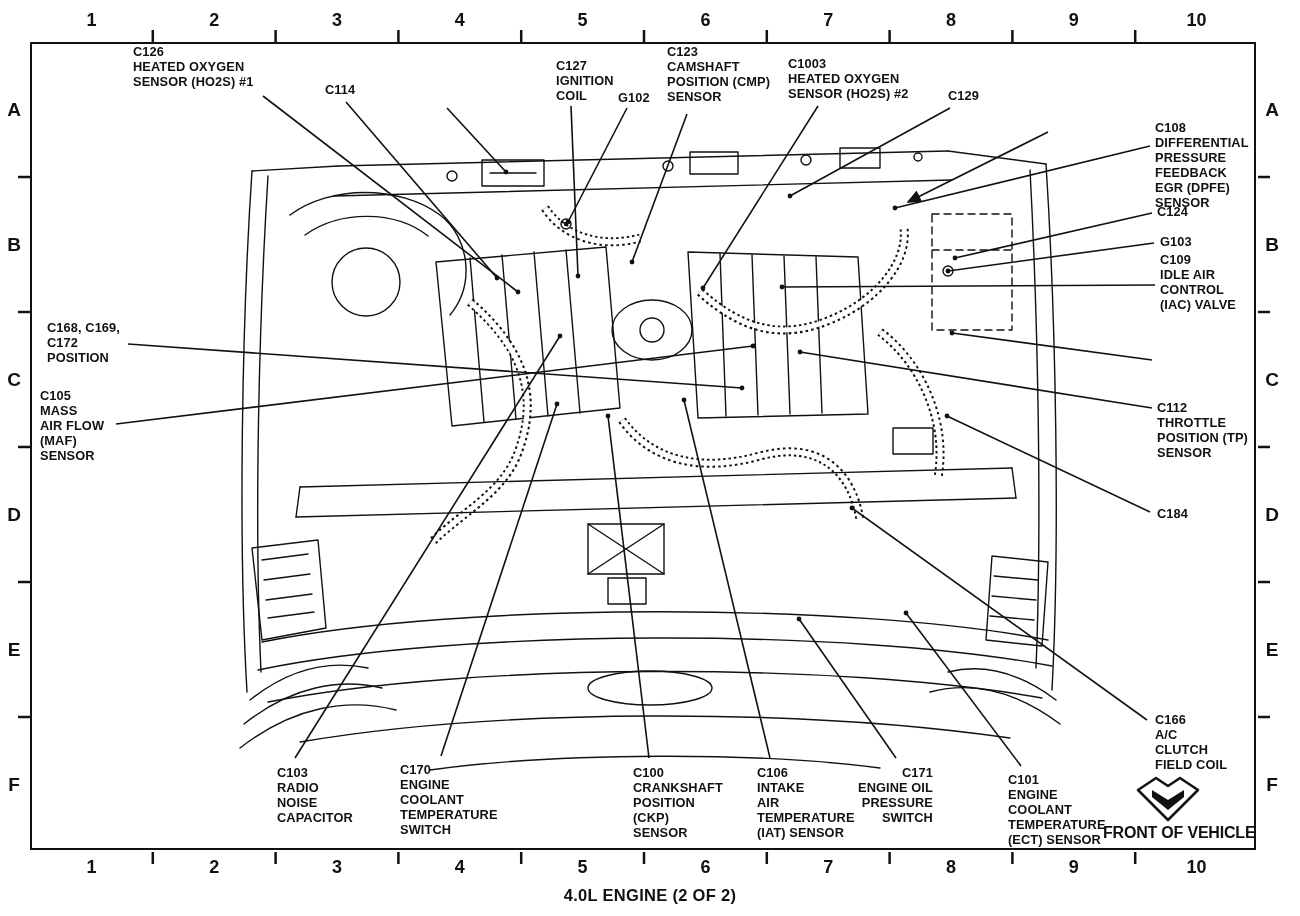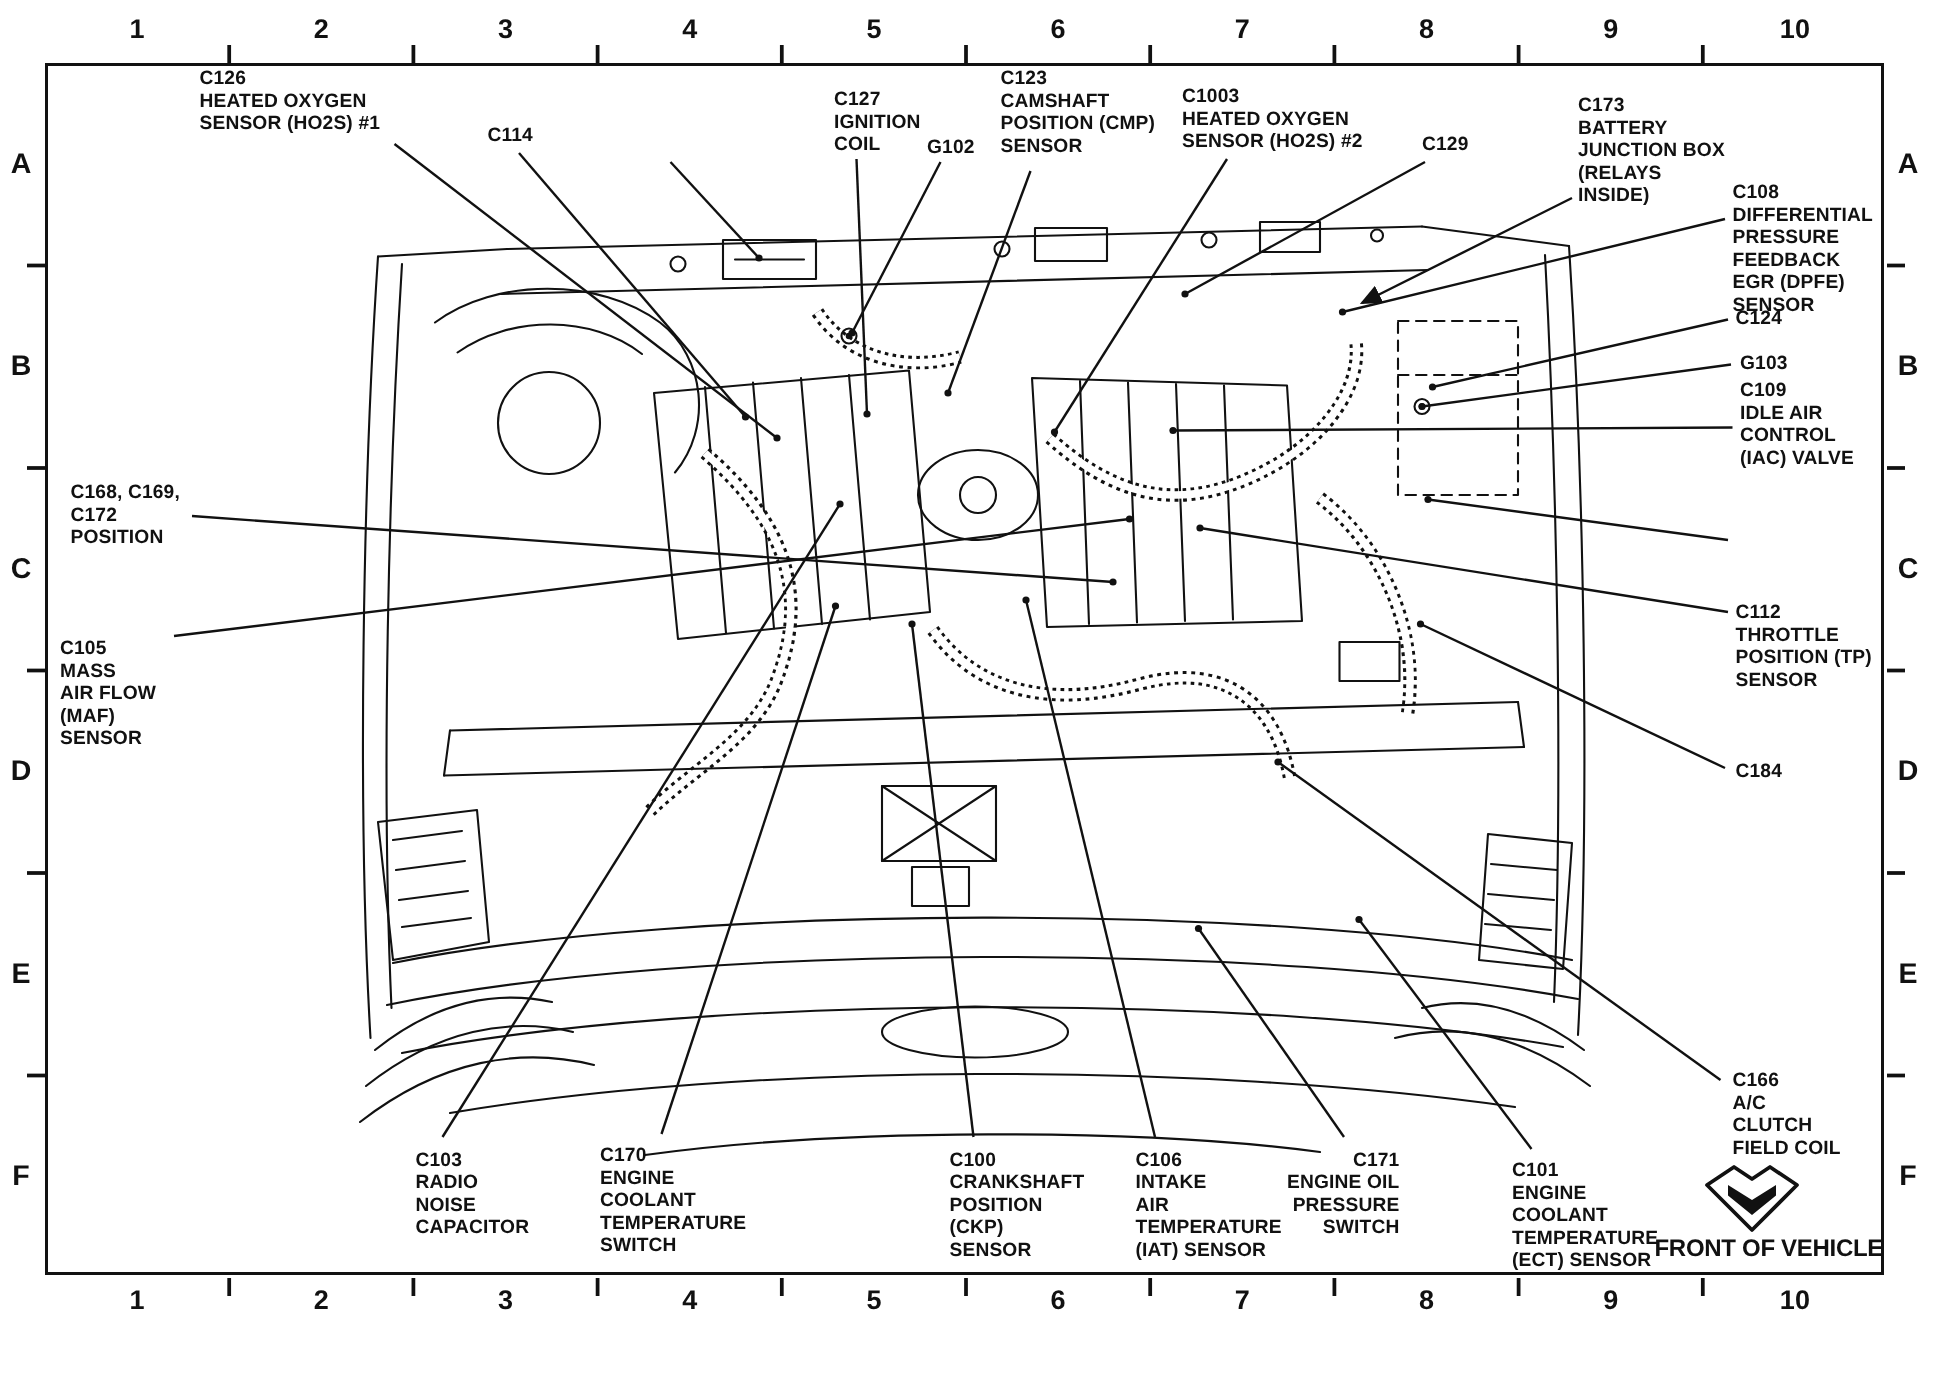--- a/index.html
+++ b/index.html
@@ -201,20 +201,21 @@
       <line x1="1021" y1="766" x2="906" y2="613" stroke="#111111" stroke-width="1.6"></line>
       <circle cx="906" cy="613" r="2.4" fill="#111111"></circle>
     </svg>
 
   <svg class="fov-icon" width="72" height="48" viewBox="0 0 72 48">
     <path d="M6,14 L24,2 L36,10 L48,2 L66,14 L36,44 Z" fill="none" stroke="#111" stroke-width="2.5" stroke-linejoin="round"></path>
     <path d="M20,14 L36,24 L52,14 L52,21 L36,34 L20,21 Z" fill="#111"></path>
   </svg>
   <div class="fov-label">FRONT OF VEHICLE</div>
 
+  <div class="title">4.0L ENGINE (2 OF 2)</div>
 <div class="gnum" style="left: 91.4px; top: 20px;">1</div>
     <div class="gnum" style="left: 91.4px; top: 867px;">1</div>
     <div class="gnum" style="left: 214.2px; top: 20px;">2</div>
     <div class="gnum" style="left: 214.2px; top: 867px;">2</div>
     <div class="gnum" style="left: 337px; top: 20px;">3</div>
     <div class="gnum" style="left: 337px; top: 867px;">3</div>
     <div class="gnum" style="left: 459.8px; top: 20px;">4</div>
     <div class="gnum" style="left: 459.8px; top: 867px;">4</div>
     <div class="gnum" style="left: 582.6px; top: 20px;">5</div>
     <div class="gnum" style="left: 582.6px; top: 867px;">5</div>
@@ -249,25 +250,20 @@
 COIL</div>
     <div class="callout" style="left: 618px; top: 90px;">G102</div>
     <div class="callout" style="left: 667px; top: 44px;">C123
 CAMSHAFT
 POSITION (CMP)
 SENSOR</div>
     <div class="callout" style="left: 788px; top: 56px;">C1003
 HEATED OXYGEN
 SENSOR (HO2S) #2</div>
     <div class="callout" style="left: 948px; top: 88px;">C129</div>
-    <div class="callout" style="left: 1052px; top: 62px;">C173
-BATTERY
-JUNCTION BOX
-(RELAYS
-INSIDE)</div>
     <div class="callout" style="left: 1155px; top: 120px;">C108
 DIFFERENTIAL
 PRESSURE
 FEEDBACK
 EGR (DPFE)
 SENSOR</div>
     <div class="callout" style="left: 1157px; top: 204px;">C124</div>
     <div class="callout" style="left: 1160px; top: 234px;">G103</div>
     <div class="callout" style="left: 1160px; top: 252px;">C109
 IDLE AIR
@@ -278,21 +274,21 @@
 POSITION (TP)
 SENSOR</div>
     <div class="callout" style="left: 1157px; top: 506px;">C184</div>
     <div class="callout" style="left: 1155px; top: 712px;">C166
 A/C
 CLUTCH
 FIELD COIL</div>
     <div class="callout" style="left: 47px; top: 320px;">C168, C169,
 C172
 POSITION</div>
-    <div class="callout" style="left: 40px; top: 388px; margin-top: 36px;">C105
+    <div class="callout" style="left: 40px; top: 388px;">C105
 MASS
 AIR FLOW
 (MAF)
 SENSOR</div>
     <div class="callout" style="left: 277px; top: 765px;">C103
 RADIO
 NOISE
 CAPACITOR</div>
     <div class="callout" style="left: 400px; top: 762px;">C170
 ENGINE

